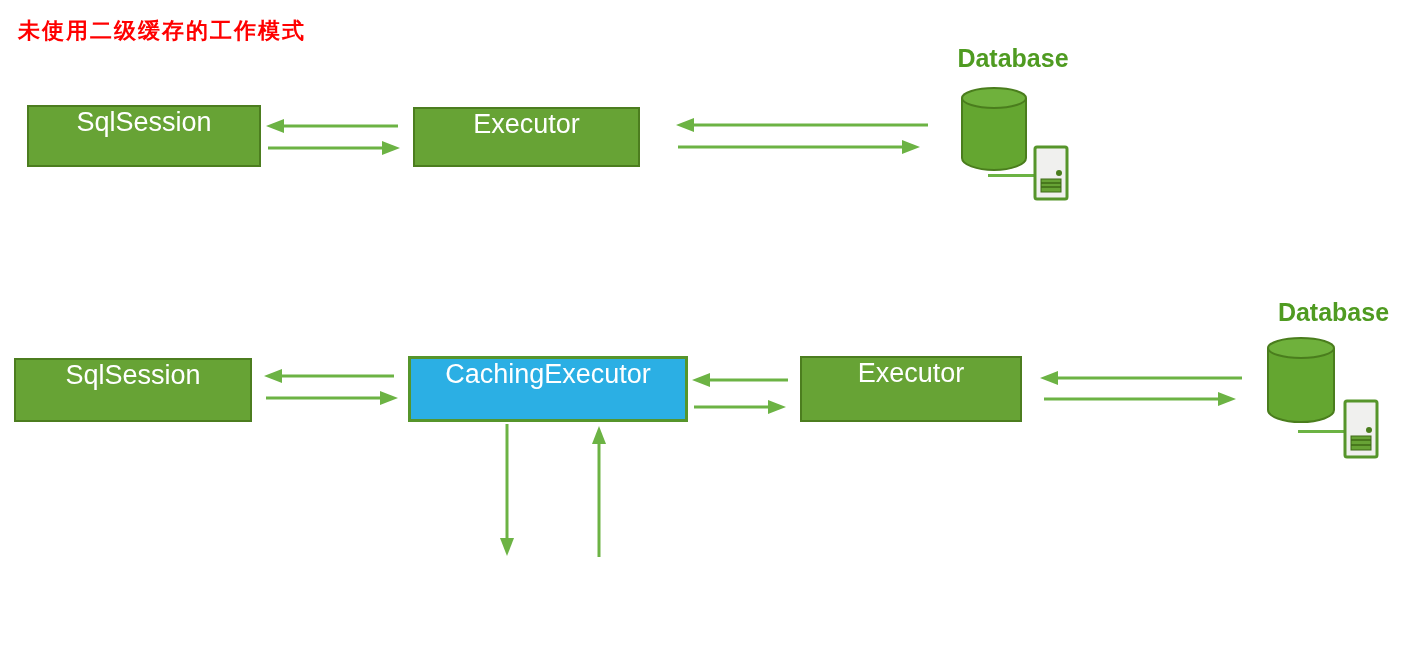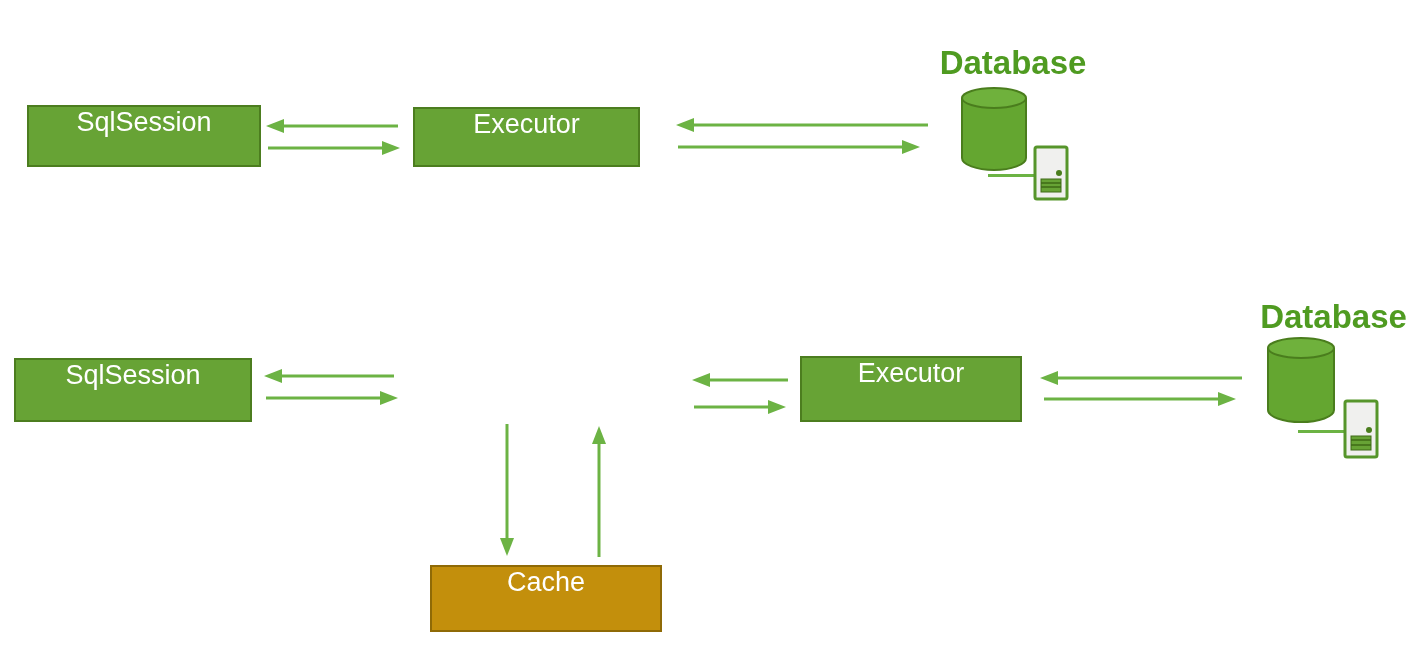--- a/index.html
+++ b/index.html
@@ -5,32 +5,33 @@
   html,body{margin:0;padding:0;background:#ffffff;}
   .canvas{position:relative;width:1426px;height:652px;background:#ffffff;overflow:hidden;
           font-family:"Liberation Sans","DejaVu Sans",sans-serif;}
   .section-title{position:absolute;color:#ff0000;font-weight:bold;font-size:22px;
                  letter-spacing:2px;white-space:nowrap;}
   .node{position:absolute;display:flex;justify-content:center;
         color:#ffffff;font-size:27px;box-sizing:border-box;}
   .green-box{background:#67A335;border:2px solid #4C7D1F;}
   .blue-box{background:#2BAFE4;border:3px solid #56952B;}
   .gold-box{background:#C38F0C;border:2px solid #8F6A06;}
-  .db-label{position:absolute;color:#4F9B21;font-weight:bold;font-size:33px;
+  .db-label{position:absolute;color:#4F9B21;font-weight:bold;font-size:25px;
             text-align:center;white-space:nowrap;}
   .icon-abs{position:absolute;}
   .connector{position:absolute;height:3px;background:#6CB344;}
   svg{display:block;}
   #arrow-overlay{position:absolute;left:0;top:0;pointer-events:none;}
 </style>
 </head>
 <body>
 
 <div class="canvas">
 
+  <div class="section-title" style="left:18px;top:16px;">未使用二级缓存的工作模式</div>
 
   <div class="node green-box" style="left:27px;top:105px;width:234px;height:62px;">
     <span>SqlSession</span>
   </div>
 
   <div class="node green-box" style="left:413px;top:107px;width:227px;height:60px;">
     <span>Executor</span>
   </div>
 
   <div class="db-label" style="left:938px;top:44px;width:150px;">Database</div>
@@ -50,28 +51,28 @@
       <line x1="8" y1="38" x2="28" y2="38" stroke="#3E6A16" stroke-width="1.5"></line>
       <line x1="8" y1="42" x2="28" y2="42" stroke="#3E6A16" stroke-width="1.5"></line>
     </svg>
   </div>
 
 
   <div class="node green-box" style="left:14px;top:358px;width:238px;height:64px;">
     <span>SqlSession</span>
   </div>
 
+  <div class="node blue-box" style="left:408px;top:356px;width:280px;height:66px;">
+    <span>CachingExecutor</span>
+  </div>
 
   <div class="node green-box" style="left:800px;top:356px;width:222px;height:66px;">
     <span>Executor</span>
   </div>
 
-  <div class="node gold-box" style="left:430px;top:565px;width:232px;height:67px;">
-    <span>Cache</span>
-  </div>
 
   <div class="db-label" style="left:1246px;top:298px;width:175px;">Database</div>
 
   <div class="icon-abs" style="left:1266px;top:336px;">
     <svg width="70" height="88" viewBox="0 0 70 88">
       <path d="M2 12 v62 c0 6.5 14.7 12 33 12 s33 -5.5 33 -12 v-62" fill="#64A630" stroke="#4A7D1D" stroke-width="2"></path>
       <ellipse cx="35" cy="12" rx="33" ry="10" fill="#6FB13C" stroke="#4A7D1D" stroke-width="2"></ellipse>
     </svg>
   </div>
   <div class="connector" style="left:1298px;top:430px;width:47px;"></div>

